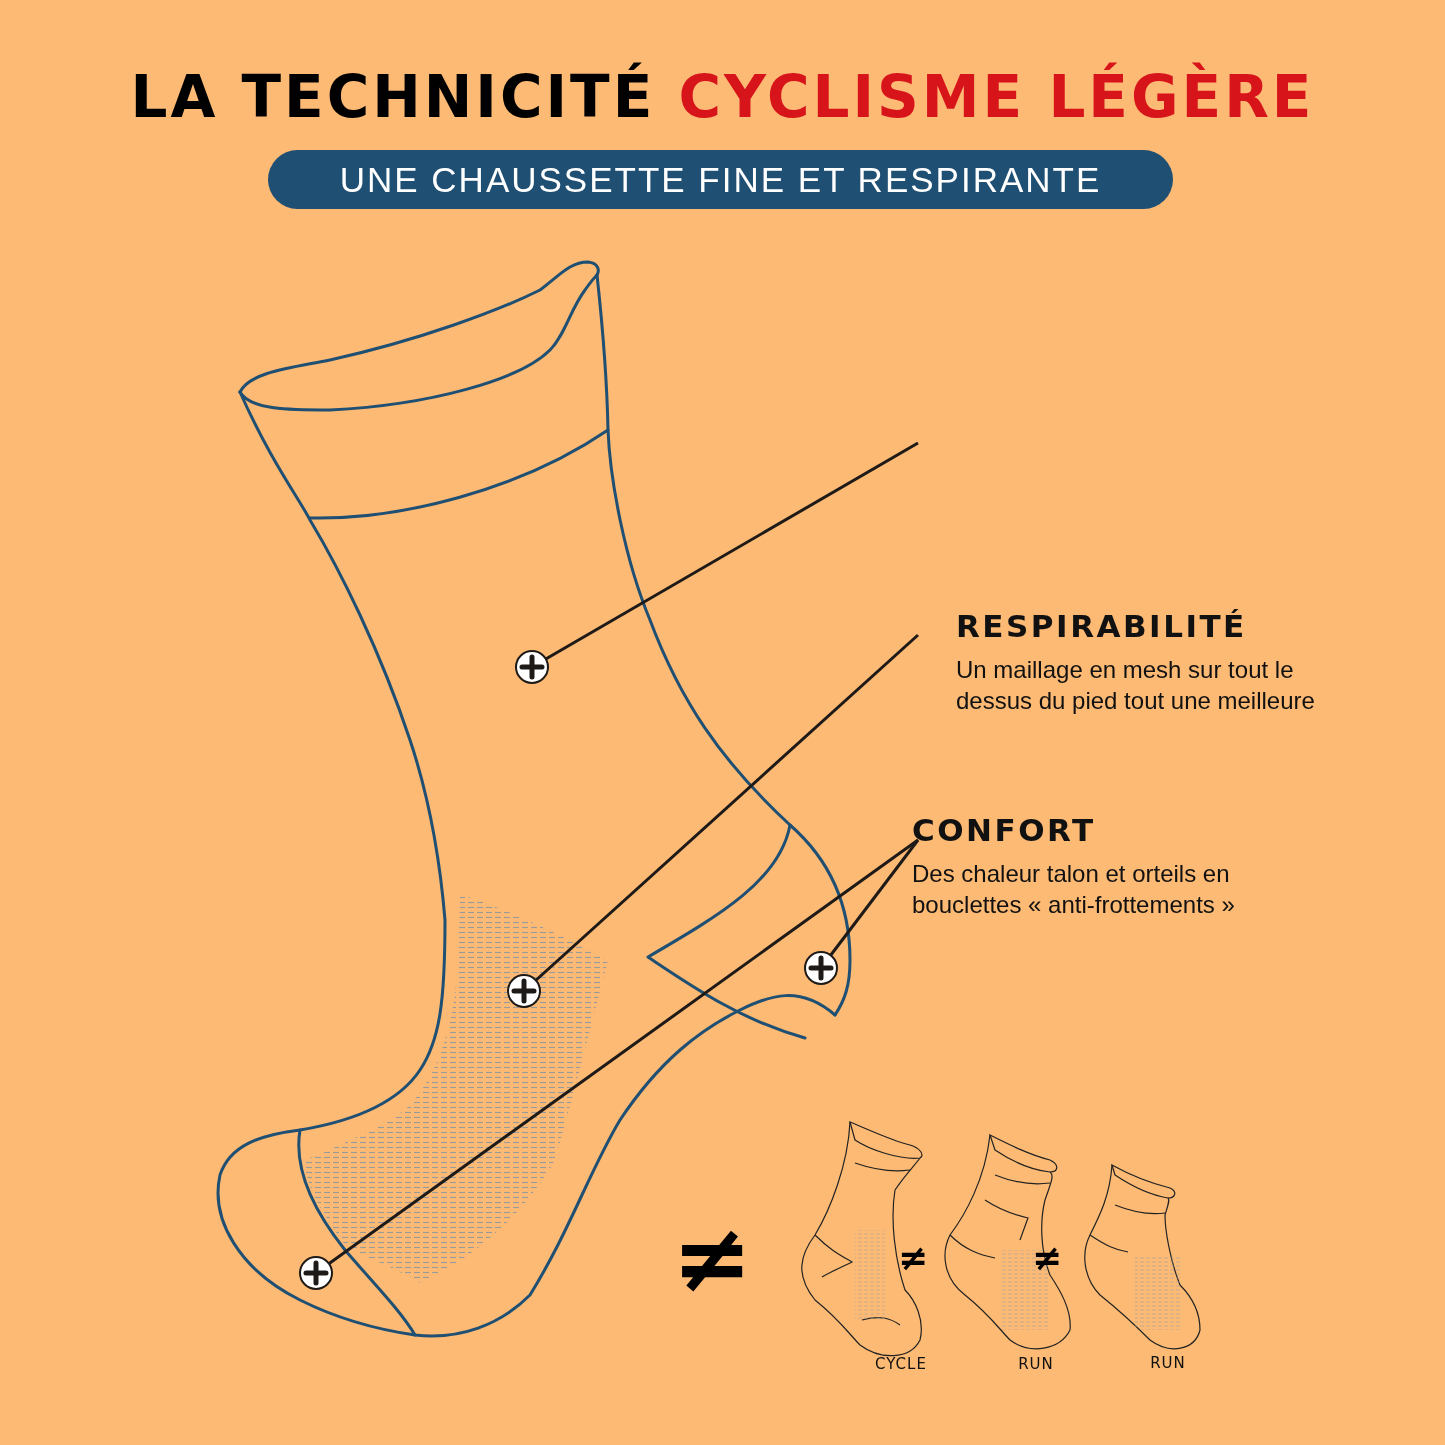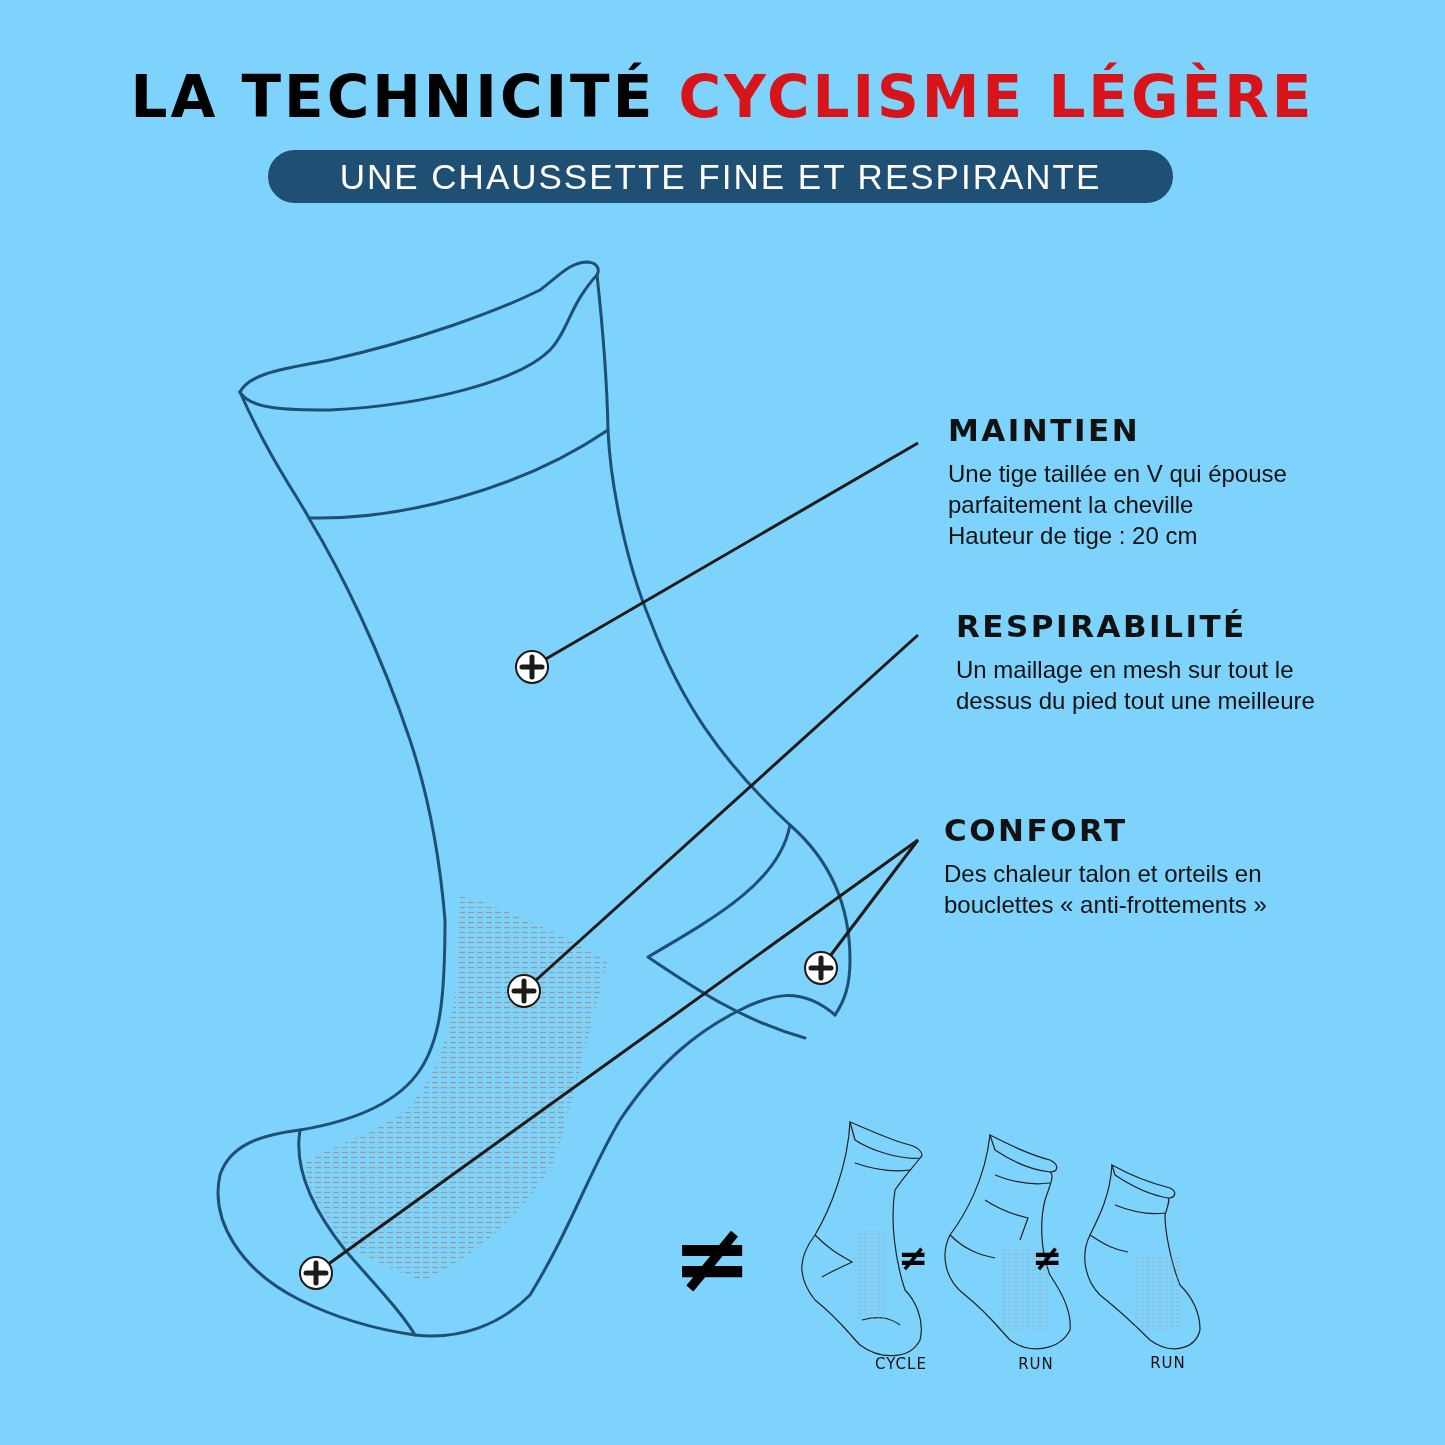--- a/index.html
+++ b/index.html
@@ -1,26 +1,26 @@
 <!DOCTYPE html>
 <html><head>
   <meta charset="utf-8">
   <style>
     html, body { margin: 0; padding: 0; background: #ffffff; }
     body { width: 1445px; height: 1445px; position: relative; overflow: hidden; }
-    .page { position: absolute; left: 0; top: 0; width: 1445px; height: 1445px; background: #7dd3fc; }
+    .page { position: absolute; left: 0; top: 0; width: 1445px; height: 1445px; background: #fdba74; }
     .title {
       position: absolute; left: 0; top: 62px; width: 1445px; text-align: center;
       font-family: "DejaVu Sans", sans-serif; font-weight: bold; font-size: 58px;
       letter-spacing: 3px; line-height: 70px; white-space: nowrap;
     }
     .title .black { color: #000000; }
     .title .red { color: #d8141b; }
     .pill {
-      position: absolute; left: 268px; top: 150px; width: 905px; height: 53px;
+      position: absolute; left: 268px; top: 150px; width: 905px; height: 59px;
       border-radius: 30px; background: #1f4f73;
       display: flex; align-items: center; justify-content: center;
     }
     .pill span {
       color: #ffffff; font-family: "Liberation Sans", sans-serif; font-size: 35px;
       letter-spacing: 2px; font-weight: normal;
     }
     svg.art { position: absolute; left: 0; top: 0; }
     .feature { position: absolute; font-family: "DejaVu Sans", sans-serif; color: #111; }
     .feature h2 {
@@ -131,38 +131,30 @@
 
     <g fill="none" stroke="#222" stroke-width="1.2">
       <path d="M1112,1165 C1130,1175 1150,1183 1170,1188 C1178,1192 1175,1198 1168,1198 C1150,1195 1130,1185 1115,1175 Z"></path>
       <path d="M1112,1165 C1110,1195 1100,1215 1090,1235 C1080,1255 1085,1280 1100,1295 C1125,1315 1140,1330 1150,1340 C1170,1355 1195,1350 1200,1330 C1200,1310 1190,1295 1180,1285 C1170,1260 1165,1230 1165,1215 C1168,1205 1170,1200 1168,1198"></path>
       <path d="M1115,1205 C1135,1213 1150,1215 1165,1213"></path>
       <path d="M1090,1235 C1105,1245 1115,1250 1128,1252"></path>
     </g>
     <rect x="1135" y="1255" width="45" height="75" fill="url(#meshSmall)" opacity="0.7"></rect>
   </svg>
 
-  <div class="feature" style="left:948px; top:410px;">
-    <h2>MAINTIEN</h2>
-    <p>
-      <span>Une tige taillée en V qui épouse</span>
-      <span>parfaitement la cheville</span>
-      <span>Hauteur de tige : 20 cm</span>
-    </p>
-  </div>
 
   <div class="feature" style="left:944px; top:606px;margin-left:12px;">
     <h2>RESPIRABILITÉ</h2>
     <p>
       <span>Un maillage en mesh sur tout le</span>
       <span>dessus du pied tout une meilleure</span>
     </p>
   </div>
 
-  <div class="feature" style="left:944px; top:810px;">
+  <div class="feature" style="left:912px; top:810px;">
     <h2>CONFORT</h2>
     <p>
       <span>Des chaleur talon et orteils en</span>
       <span>bouclettes « anti-frottements »</span>
     </p>
   </div>
 
   <div class="neq-big">≠</div>
   <div class="neq-small" style="left:898px; top:1240px;">≠</div>
   <div class="neq-small" style="left:1032px; top:1240px;">≠</div>

